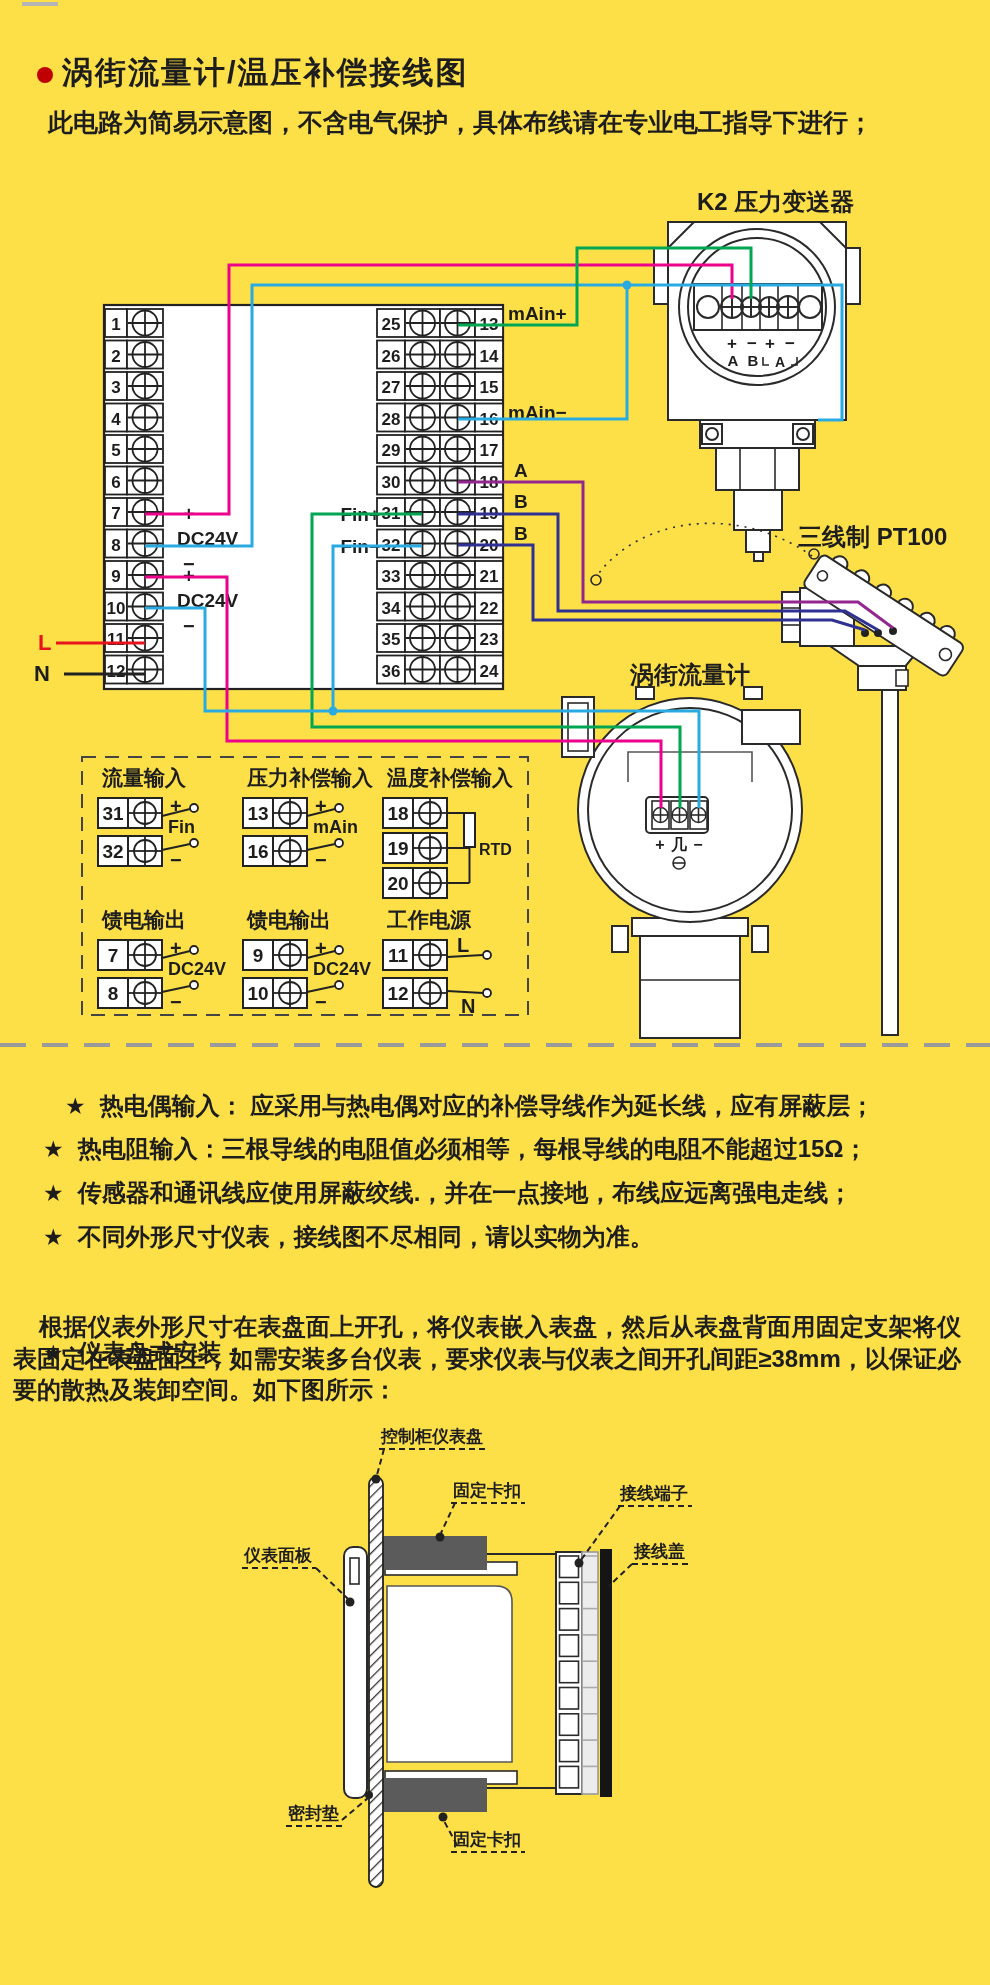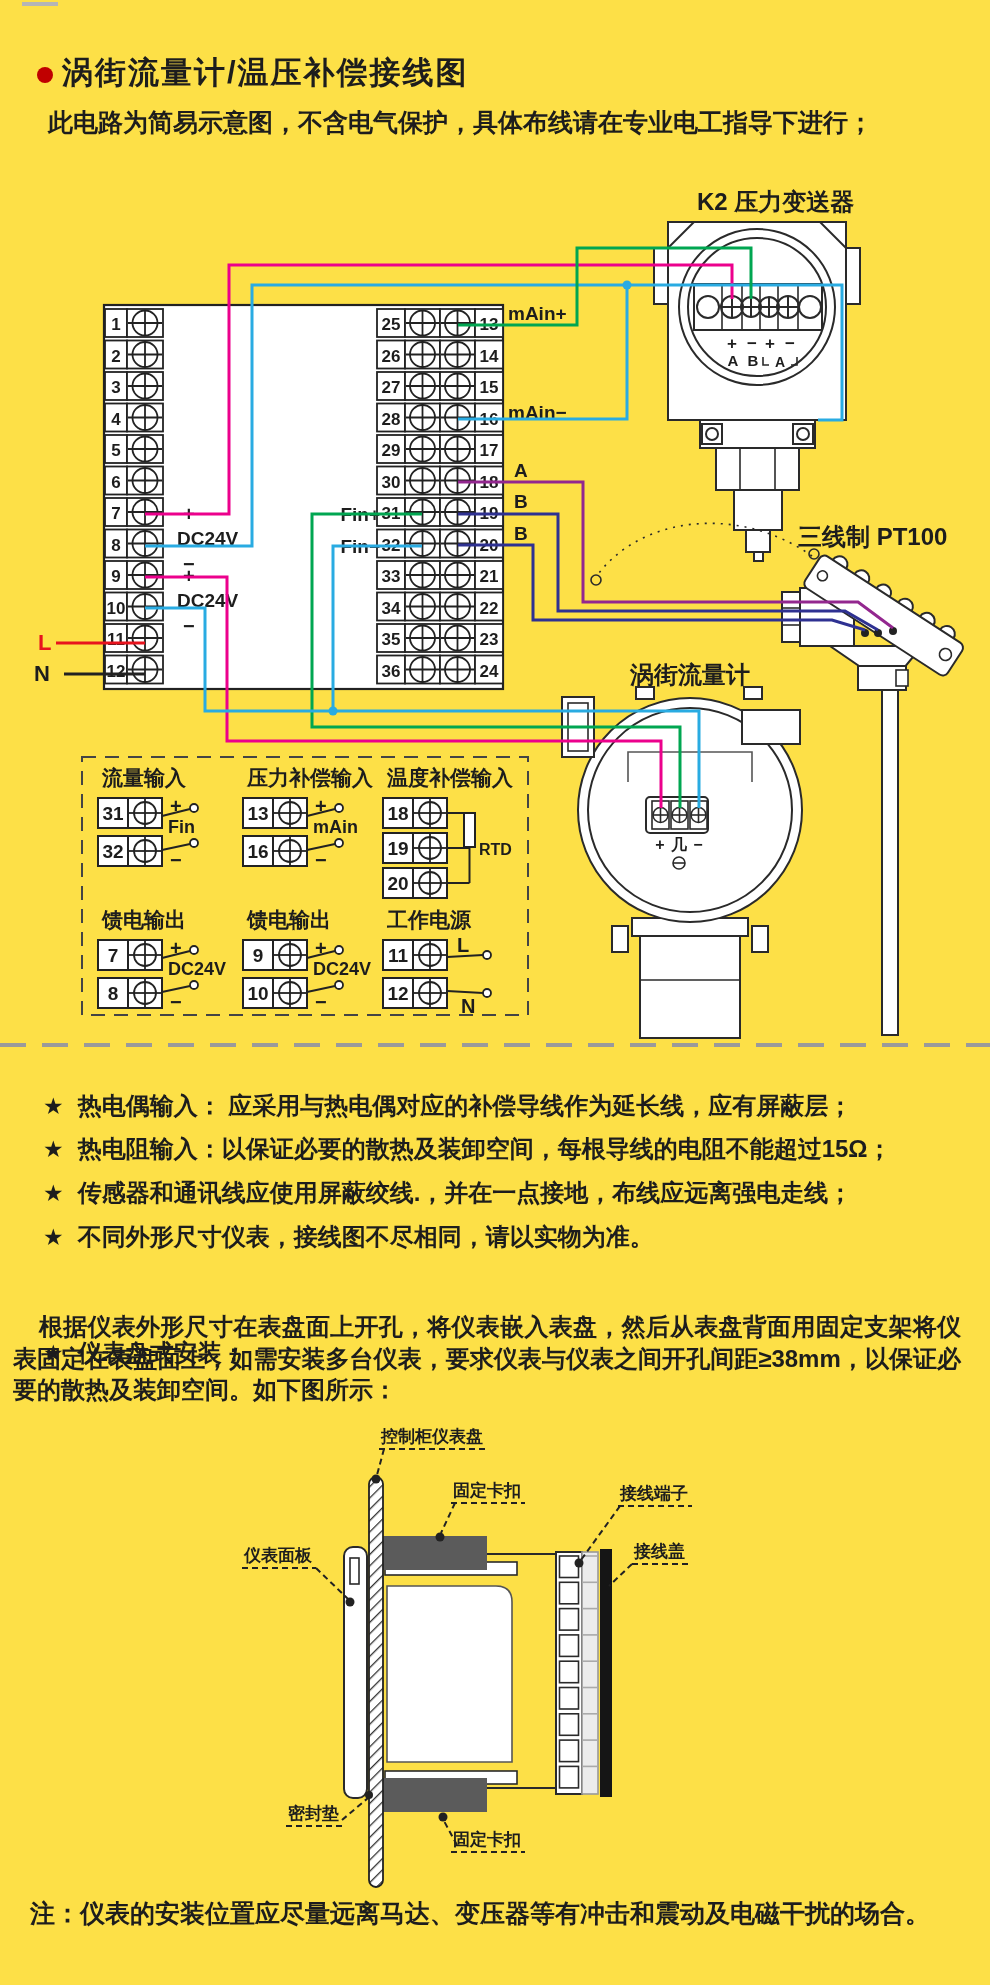--- a/index.html
+++ b/index.html
@@ -682,22 +682,22 @@
       <path class="wire" d="M56,643 H145" stroke-width="2.6" stroke="#e8131d"></path>
       <path class="wire" d="M64,674 H145" stroke-width="2.6" stroke="#222"></path>
       <circle cx="333" cy="711" r="4.5" fill="#29abe2"></circle>
       <circle cx="627" cy="285" r="4.5" fill="#29abe2"></circle>
     </g>
   </svg>
 
   <div class="abs divider"></div>
 
   <div id="bullets">
-      <div class="bullet-row" style="top: 1090px;"><span class="star">★</span><span>热电偶输入： 应采用与热电偶对应的补偿导线作为延长线，应有屏蔽层；</span></div>
-      <div class="bullet-row" style="top: 1133.25px;"><span class="star">★</span><span>热电阻输入：以保证必要的散热及装卸空间，每根导线的电阻不能超过15Ω；</span></div>
+      <div class="bullet-row" style="top: 1090px; margin-left: 22px;"><span class="star">★</span><span>热电偶输入： 应采用与热电偶对应的补偿导线作为延长线，应有屏蔽层；</span></div>
+      <div class="bullet-row" style="top: 1133.25px;"><span class="star">★</span><span>热电阻输入：三根导线的电阻值必须相等，每根导线的电阻不能超过15Ω；</span></div>
       <div class="bullet-row" style="top: 1176.5px; text-align: center;"><span class="star">★</span><span>传感器和通讯线应使用屏蔽绞线.，并在一点接地，布线应远离强电走线；</span></div>
       <div class="bullet-row" style="top: 1221px;"><span class="star">★</span><span>不同外形尺寸仪表，接线图不尽相同，请以实物为准。</span></div>
       <div class="bullet-row" style="top: 1337px;"><span class="star">★</span><span>仪表盘式安装：</span></div>
     </div>
 
   <div class="abs install-par">根据仪表外形尺寸在表盘面上开孔，将仪表嵌入表盘，然后从表盘背面用固定支架将仪表固定在表盘面上，如需安装多台仪表，要求仪表与仪表之间开孔间距≥38mm，以保证必要的散热及装卸空间。如下图所示：</div>
 
   <svg id="install" style="top:1400px" width="990" height="500" viewBox="0 1400 990 500">
     <defs>
       <pattern id="hatch" width="8" height="8" patternUnits="userSpaceOnUse" patternTransform="rotate(45)">
@@ -780,14 +780,13 @@
       </g>
       <g>
         <text x="453" y="1845">固定卡扣</text>
         <path d="M451,1852 H525 M457,1845 L444,1821" class="leader"></path>
         <circle cx="443" cy="1817" r="4.5" fill="#222"></circle>
       </g>
     </g>
     <style>.leader{fill:none;stroke:#222;stroke-width:2px;stroke-dasharray:6,4;}</style>
   </svg>
 
-  <div class="abs note">注：仪表的安装位置应尽量远离马达、变压器等有冲击和震动及电磁干扰的场合。</div>
 </div>
 
 </body></html>

